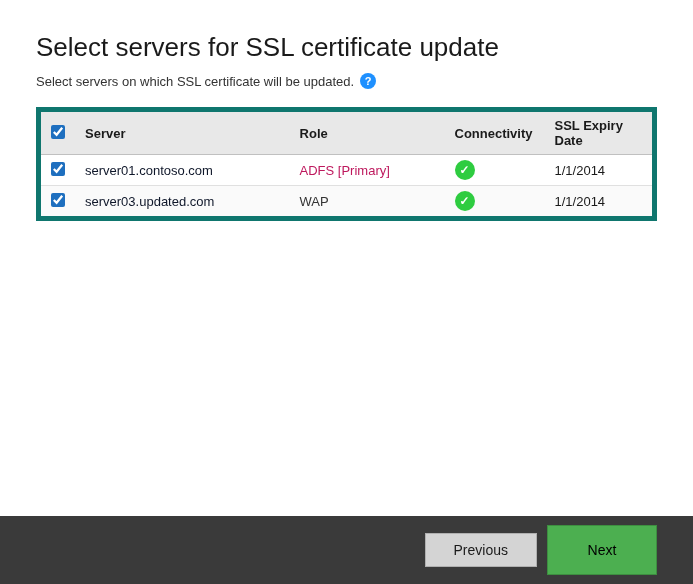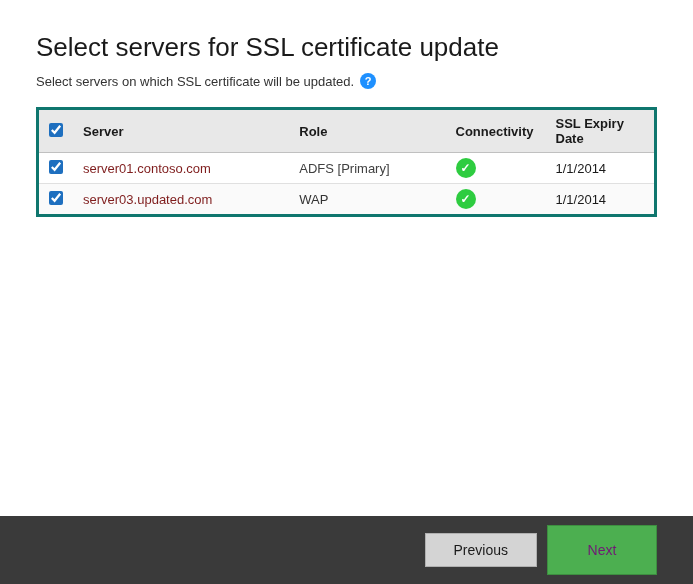--- a/index.html
+++ b/index.html
@@ -50,21 +50,21 @@
       display: inline-flex;
       align-items: center;
       justify-content: center;
       cursor: pointer;
       flex-shrink: 0;
     }
 
     .server-table {
       width: 100%;
       border-collapse: collapse;
-      border: 3px solid #0f766e;
+      border: 5px solid #0f766e;
       font-size: 13px;
     }
 
     .server-table th {
       background: #e8e8e8;
       padding: 6px 10px;
       text-align: left;
       font-weight: 600;
       border-bottom: 1px solid #c0c0c0;
       color: #1a1a1a;
@@ -100,27 +100,27 @@
     .col-connectivity {
       width: 100px;
       text-align: left;
     }
 
     .col-expiry {
       width: 110px;
     }
 
     .server-link {
-      color: #7f1d1d;
+      color: #0f172a;
       text-decoration: none;
       cursor: pointer;
     }
 
     .role-primary {
-      color: #404040;
+      color: #be185d;
     }
 
     .role-wap {
       color: #333;
       margin-top: 14px;
     }
 
     .connectivity-icon {
       width: 20px;
       height: 20px;
@@ -165,21 +165,21 @@
       cursor: pointer;
       font-family: 'Segoe UI', Arial, sans-serif;
       min-width: 110px;
       text-align: center;
     }
 
     .btn-next {
       padding: 16px 28px;
       background: #4caf50;
       border: 1px solid #3d8f40;
-      color: #701a75;
+      color: #000000;
       font-size: 14px;
       cursor: pointer;
       font-family: 'Segoe UI', Arial, sans-serif;
       min-width: 110px;
     }
 
     .th-checkbox-header {
       width: 28px;
       text-align: center;
     }

